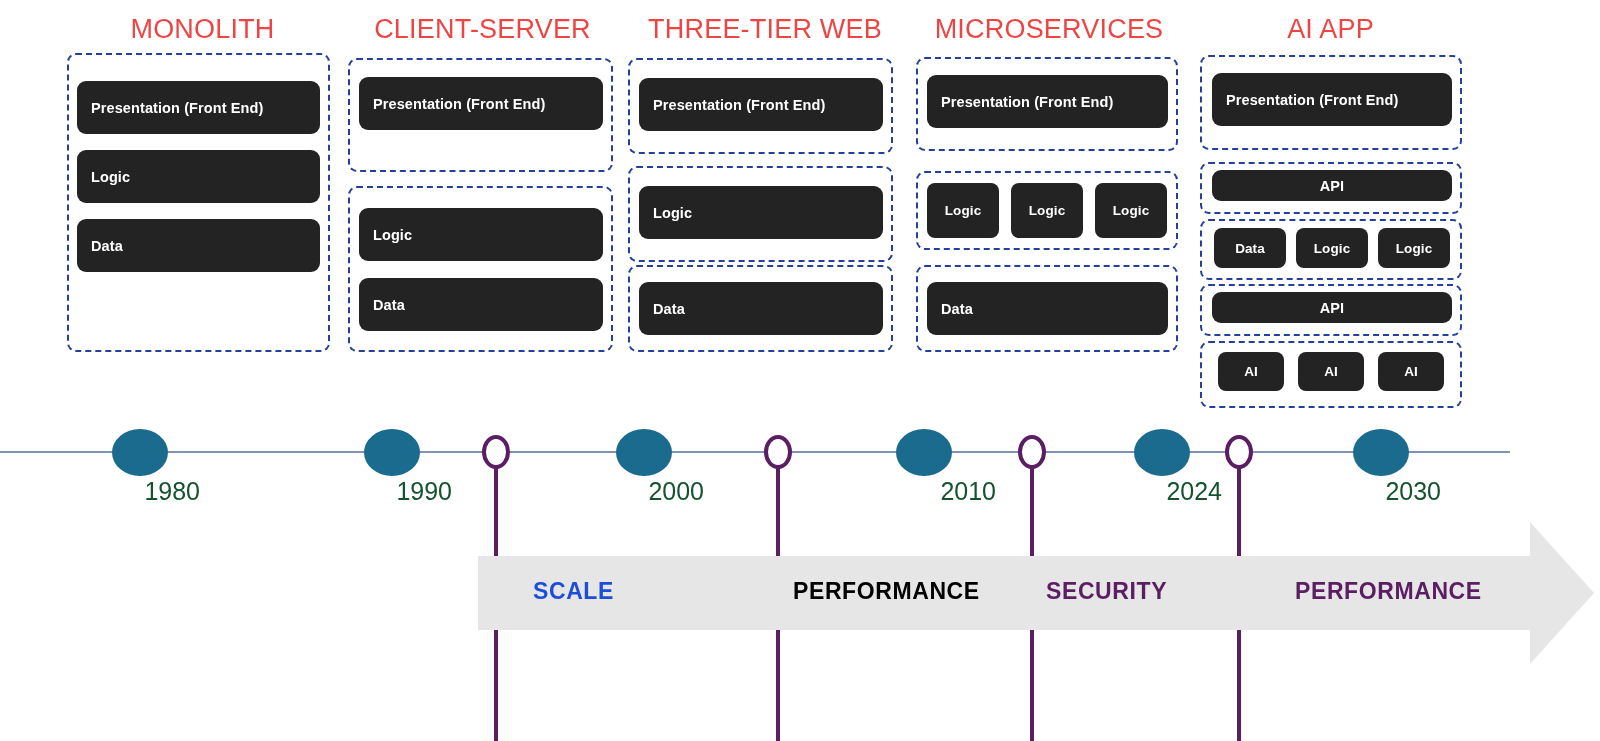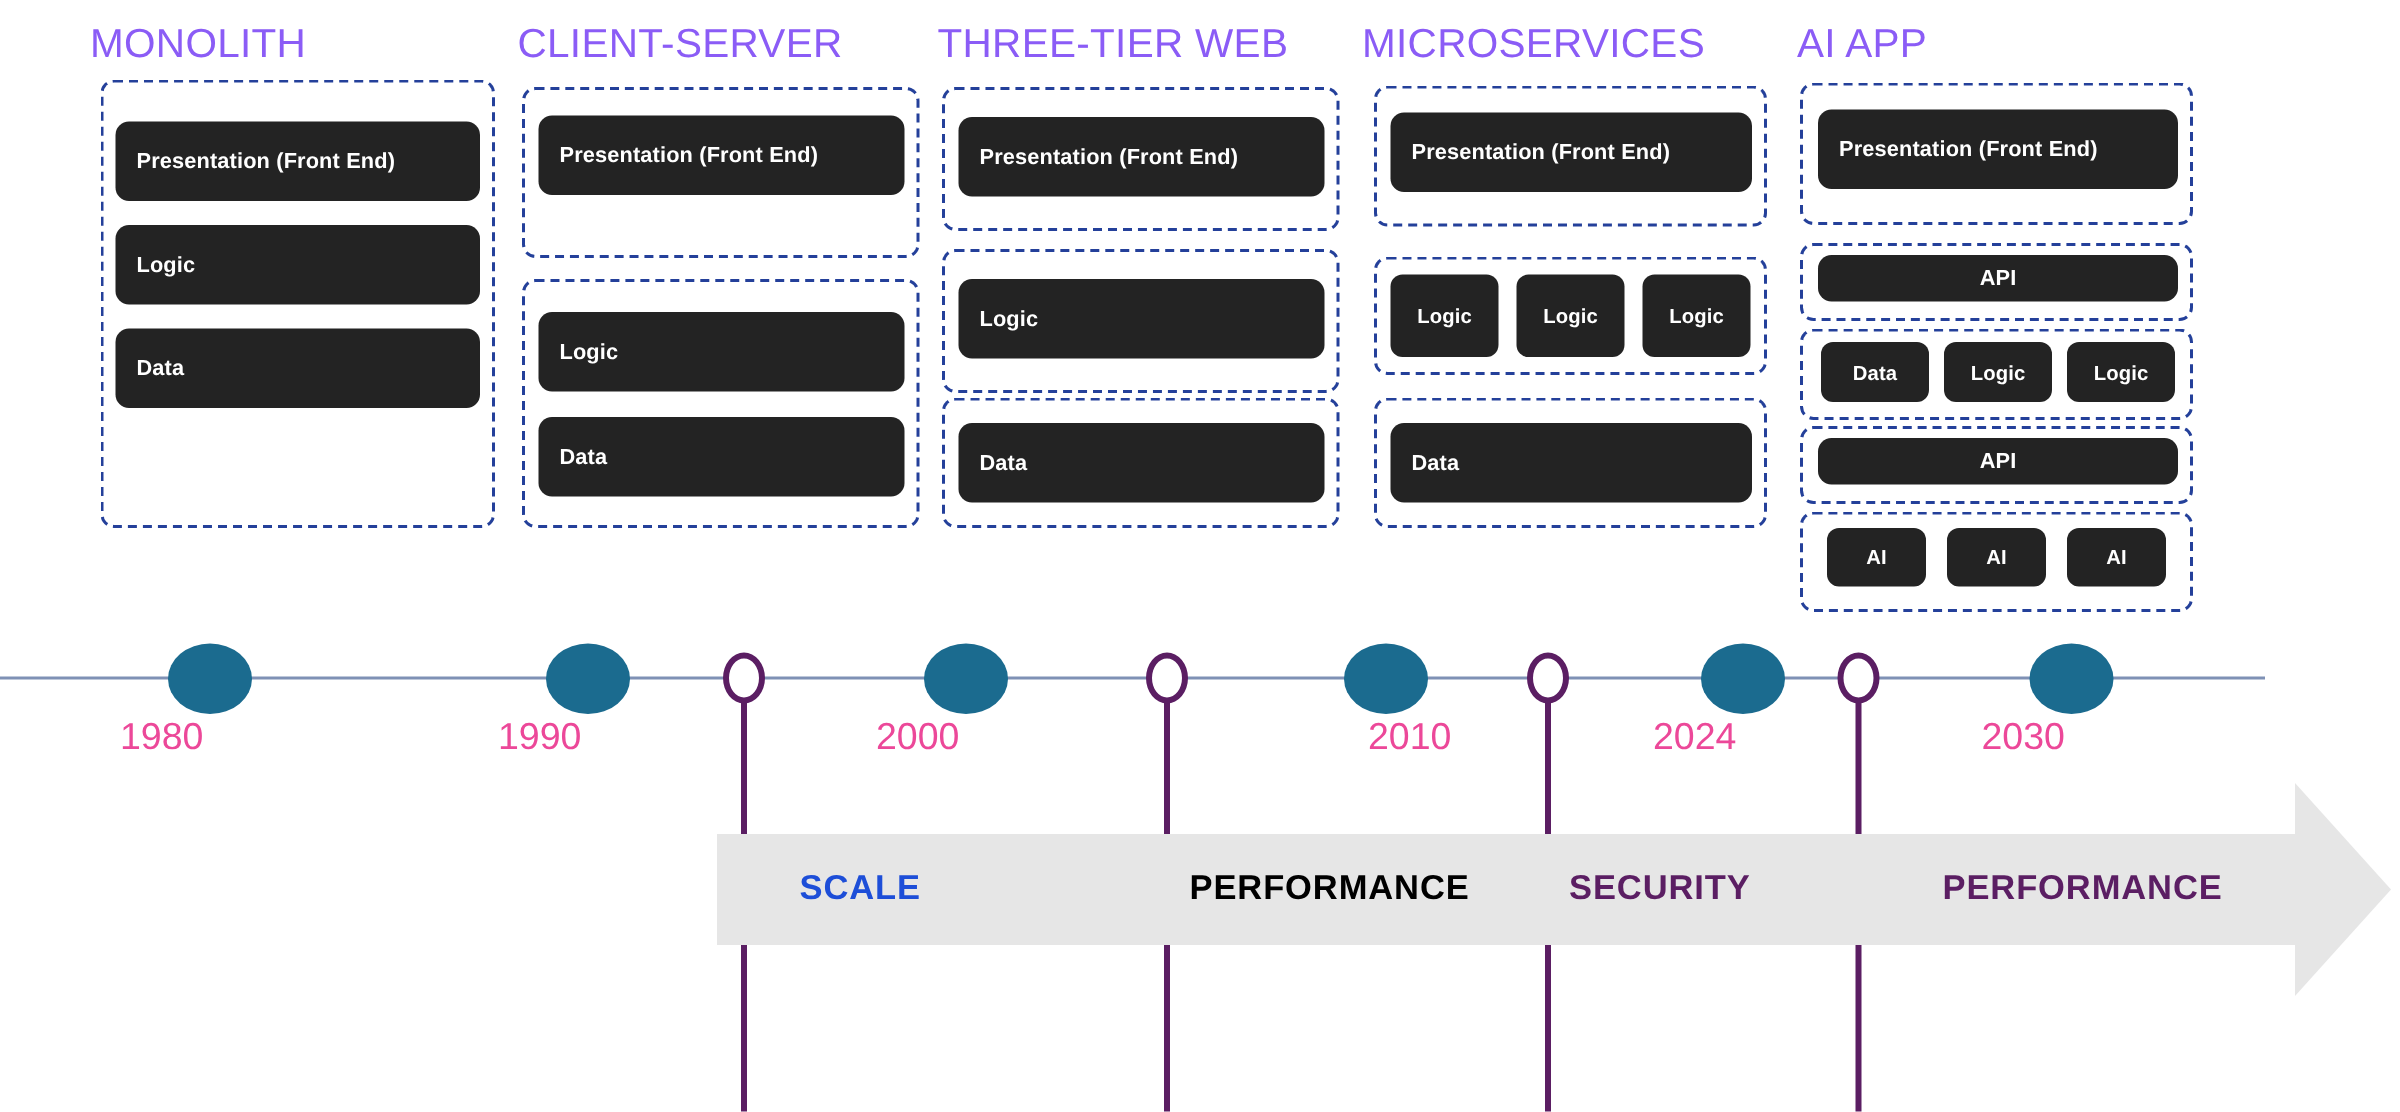--- a/index.html
+++ b/index.html
@@ -1,23 +1,23 @@
 <!DOCTYPE html>
 <html><head>
 <meta charset="utf-8">
 <style>
   html,body{margin:0;padding:0;background:#ffffff;}
   body{width:1600px;height:741px;overflow:hidden;font-family:"Liberation Sans",sans-serif;}
   #stage{position:relative;width:1600px;height:741px;background:#fff;}
 
   
   .col-title{
-    position:absolute;text-align:left;
+    position:absolute;text-align:center;
     font-family:"Liberation Sans",sans-serif;
-    font-size:27px;font-weight:400;color:#8b5cf6;letter-spacing:.2px;
+    font-size:27px;font-weight:400;color:#ef4444;letter-spacing:.2px;
     white-space:nowrap;top:14px;
   }
 
   
   .group{
     position:absolute;
     border:2.5px dashed #24409a;
     border-radius:9px;
     box-sizing:border-box;
     background:transparent;
@@ -40,23 +40,23 @@
   }
   .tier.center{justify-content:center;padding-left:0;}
   .tier.small{font-size:13.5px;border-radius:8px;justify-content:center;padding-left:0;}
 
   
   #axis{position:absolute;left:0;top:451px;width:1510px;height:2px;background:#7f91b5;}
   .decade-dot{
     position:absolute;background:#1b6b8f;border-radius:50%;
   }
   .decade-label{
-    position:absolute;text-align:left;white-space:nowrap;
+    position:absolute;text-align:right;white-space:nowrap;
     font-family:"Liberation Sans",sans-serif;
-    font-size:25px;font-weight:400;color:#ec4899;
+    font-size:25px;font-weight:400;color:#14532d;
   }
   .marker-ring{
     position:absolute;border:4px solid #5b1e63;border-radius:50%;
     background:#ffffff;box-sizing:border-box;
   }
   .marker-stem{
     position:absolute;width:4px;background:#5b1e63;
   }
 
   
@@ -135,21 +135,21 @@
 
   <div id="timeline-layer">
     <div id="axis"></div>
   <div class="decade-dot" style="left: 112px; top: 428.5px; width: 56px; height: 47px; background: rgb(27, 107, 143);"></div>
       <div class="decade-label" style="left: 80px; top: 477px; width: 120px;">1980</div>
       <div class="decade-dot" style="left: 364px; top: 428.5px; width: 56px; height: 47px; background: rgb(27, 107, 143);"></div>
       <div class="decade-label" style="left: 332px; top: 477px; width: 120px;">1990</div>
       <div class="decade-dot" style="left: 616px; top: 428.5px; width: 56px; height: 47px; background: rgb(27, 107, 143);"></div>
       <div class="decade-label" style="left: 584px; top: 477px; width: 120px;">2000</div>
       <div class="decade-dot" style="left: 896px; top: 428.5px; width: 56px; height: 47px; background: rgb(27, 107, 143);"></div>
-      <div class="decade-label" style="left: 912px; top: 477px; width: 120px;">2010</div>
+      <div class="decade-label" style="left: 876px; top: 477px; width: 120px;">2010</div>
       <div class="decade-dot" style="left: 1134px; top: 428.5px; width: 56px; height: 47px; background: rgb(27, 107, 143);"></div>
       <div class="decade-label" style="left: 1102px; top: 477px; width: 120px;">2024</div>
       <div class="decade-dot" style="left: 1353px; top: 428.5px; width: 56px; height: 47px; background: rgb(27, 107, 143);"></div>
       <div class="decade-label" style="left: 1321px; top: 477px; width: 120px;">2030</div>
       <div class="marker-stem" style="left: 494px; top: 464px; height: 277px; background: rgb(91, 30, 99);"></div>
       <div class="marker-ring" style="left: 482px; top: 435px; width: 28px; height: 34px; border-color: rgb(91, 30, 99);"></div>
       <div class="marker-stem" style="left: 776px; top: 464px; height: 277px; background: rgb(91, 30, 99);"></div>
       <div class="marker-ring" style="left: 764px; top: 435px; width: 28px; height: 34px; border-color: rgb(91, 30, 99);"></div>
       <div class="marker-stem" style="left: 1030px; top: 464px; height: 277px; background: rgb(91, 30, 99);"></div>
       <div class="marker-ring" style="left: 1018px; top: 435px; width: 28px; height: 34px; border-color: rgb(91, 30, 99);"></div>

